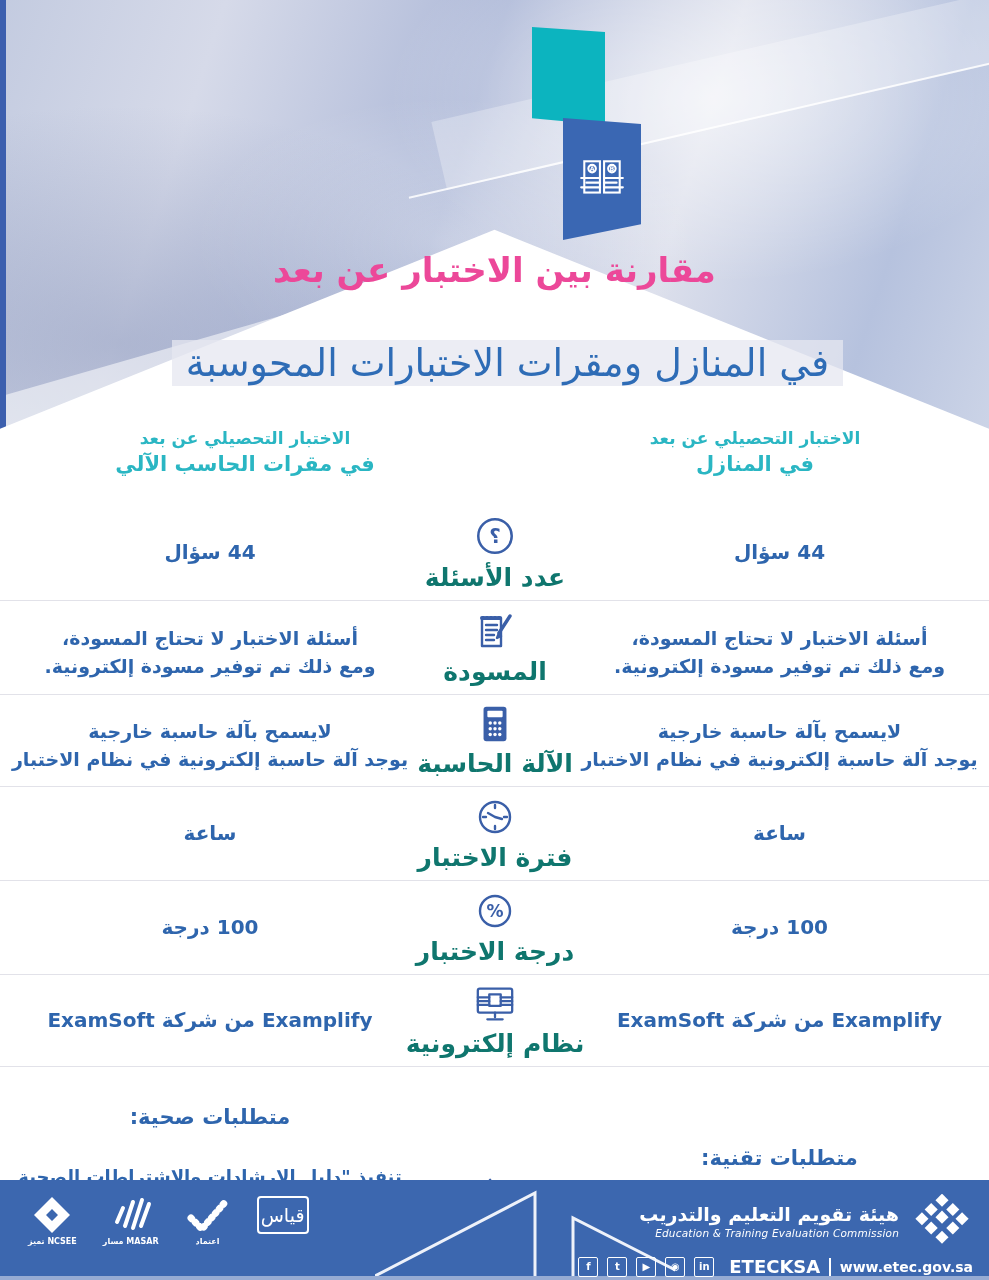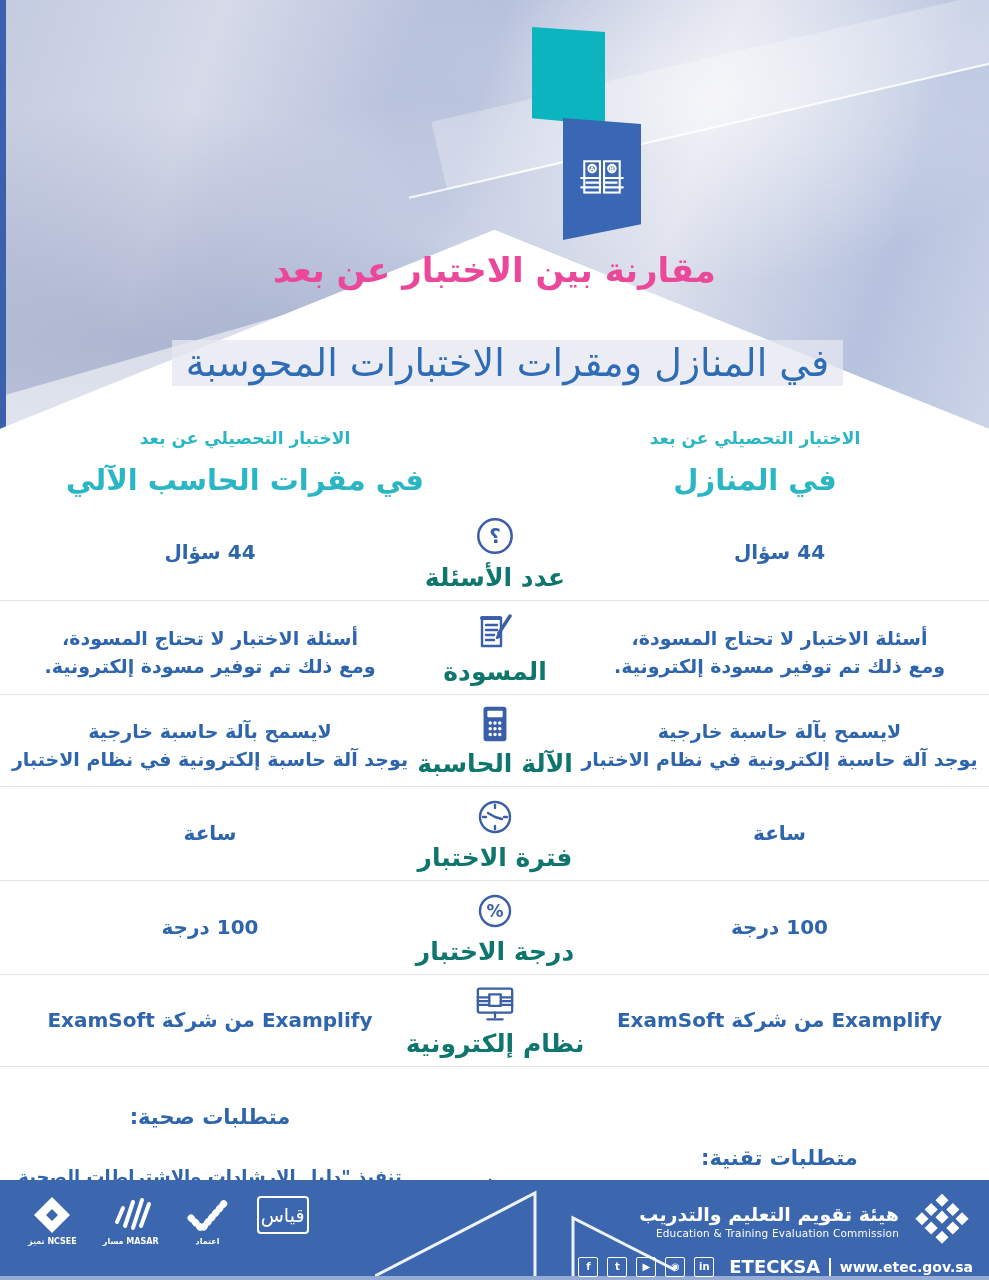--- a/index.html
+++ b/index.html
@@ -36,21 +36,21 @@
   }
   
   .title1{position:absolute;top:250px;left:0;width:100%;margin:0;text-align:center;
     color:#ec4899;font-size:34px;font-weight:800;letter-spacing:0;}
   .title2{position:absolute;top:328px;left:0;width:100%;margin:13px;text-align:center;
     color:#2e6cb6;font-size:38px;font-weight:400;}
   .title2 span{background:rgba(230,231,240,0.75);padding:1px 14px;}
   
   .col-head{position:absolute;text-align:center;color:#2ab6c3;}
   .col-head .ch-sub{font-size:17px;font-weight:700;}
-  .col-head .ch-main{font-size:29px;font-weight:800;margin-top:15px;}
+  .col-head .ch-main{font-size:21px;font-weight:800;margin-top:4px;}
   .col-head.home{left:570px;top:428px;width:370px;}
   .col-head.centers{left:40px;top:428px;width:410px;}
   
   .table{position:absolute;top:505px;left:0;width:989px;}
   .row{display:grid;grid-template-columns:419px 150px 420px;direction:rtl;
        border-bottom:1px solid #e2e2e9;align-items:center;}
   .row:last-child{border-bottom:none;}
   .r1{min-height:91px}.r2{min-height:89px}.r3{min-height:81px}.r4{min-height:82px}
   .r5{min-height:82px}.r6{min-height:82px}.r7{min-height:150px}
   .cell{padding:6px 10px;}
@@ -64,21 +64,21 @@
   .req-body{display:block;font-size:18px;font-weight:700;line-height:1.5;white-space:pre-line;}
   .icon-svg{stroke:#3a5fa8;fill:none;stroke-width:2.4;stroke-linecap:round;stroke-linejoin:round;}
   
   .footer{position:absolute;top:1180px;left:0;width:989px;height:100px;background:#3c67af;
           direction:ltr;border-bottom:4px solid #96abd3;box-sizing:border-box;}
   .triangles{position:absolute;left:375px;bottom:0;}
   .etec{position:absolute;right:16px;top:14px;display:flex;flex-direction:column;align-items:flex-end;gap:8px;color:#fff;}
   .etec-top{display:flex;align-items:center;gap:12px;}
   .etec-names{text-align:right;}
   .etec-ar{font-size:19px;font-weight:800;direction:rtl;}
-  .etec-en{font-size:10.5px;margin-top:2px;letter-spacing:0.2px;}
+  .etec-en{font-size:10.5px;margin-top:2px;letter-spacing:0.2px;font-style:italic;}
   .etec-bottom{display:flex;align-items:center;gap:9px;}
   .soc{width:18px;height:18px;border:1.6px solid #fff;border-radius:2px;display:flex;
        align-items:center;justify-content:center;font-size:10px;font-weight:700;color:#fff;}
   .handle{font-size:18px;font-weight:800;margin-left:6px;}
   .vbar{width:1.5px;height:18px;background:#fff;}
   .site{font-size:14px;font-weight:700;}
   .partners{position:absolute;left:28px;top:16px;display:flex;align-items:flex-start;gap:26px;color:#fff;}
   .partner{display:flex;flex-direction:column;align-items:center;gap:3px;}
   .partner .cap{font-size:8px;line-height:1.2;text-align:center;font-weight:700;}
   .qiyas-box{width:48px;height:34px;border:2.5px solid #fff;border-radius:4px;display:flex;

